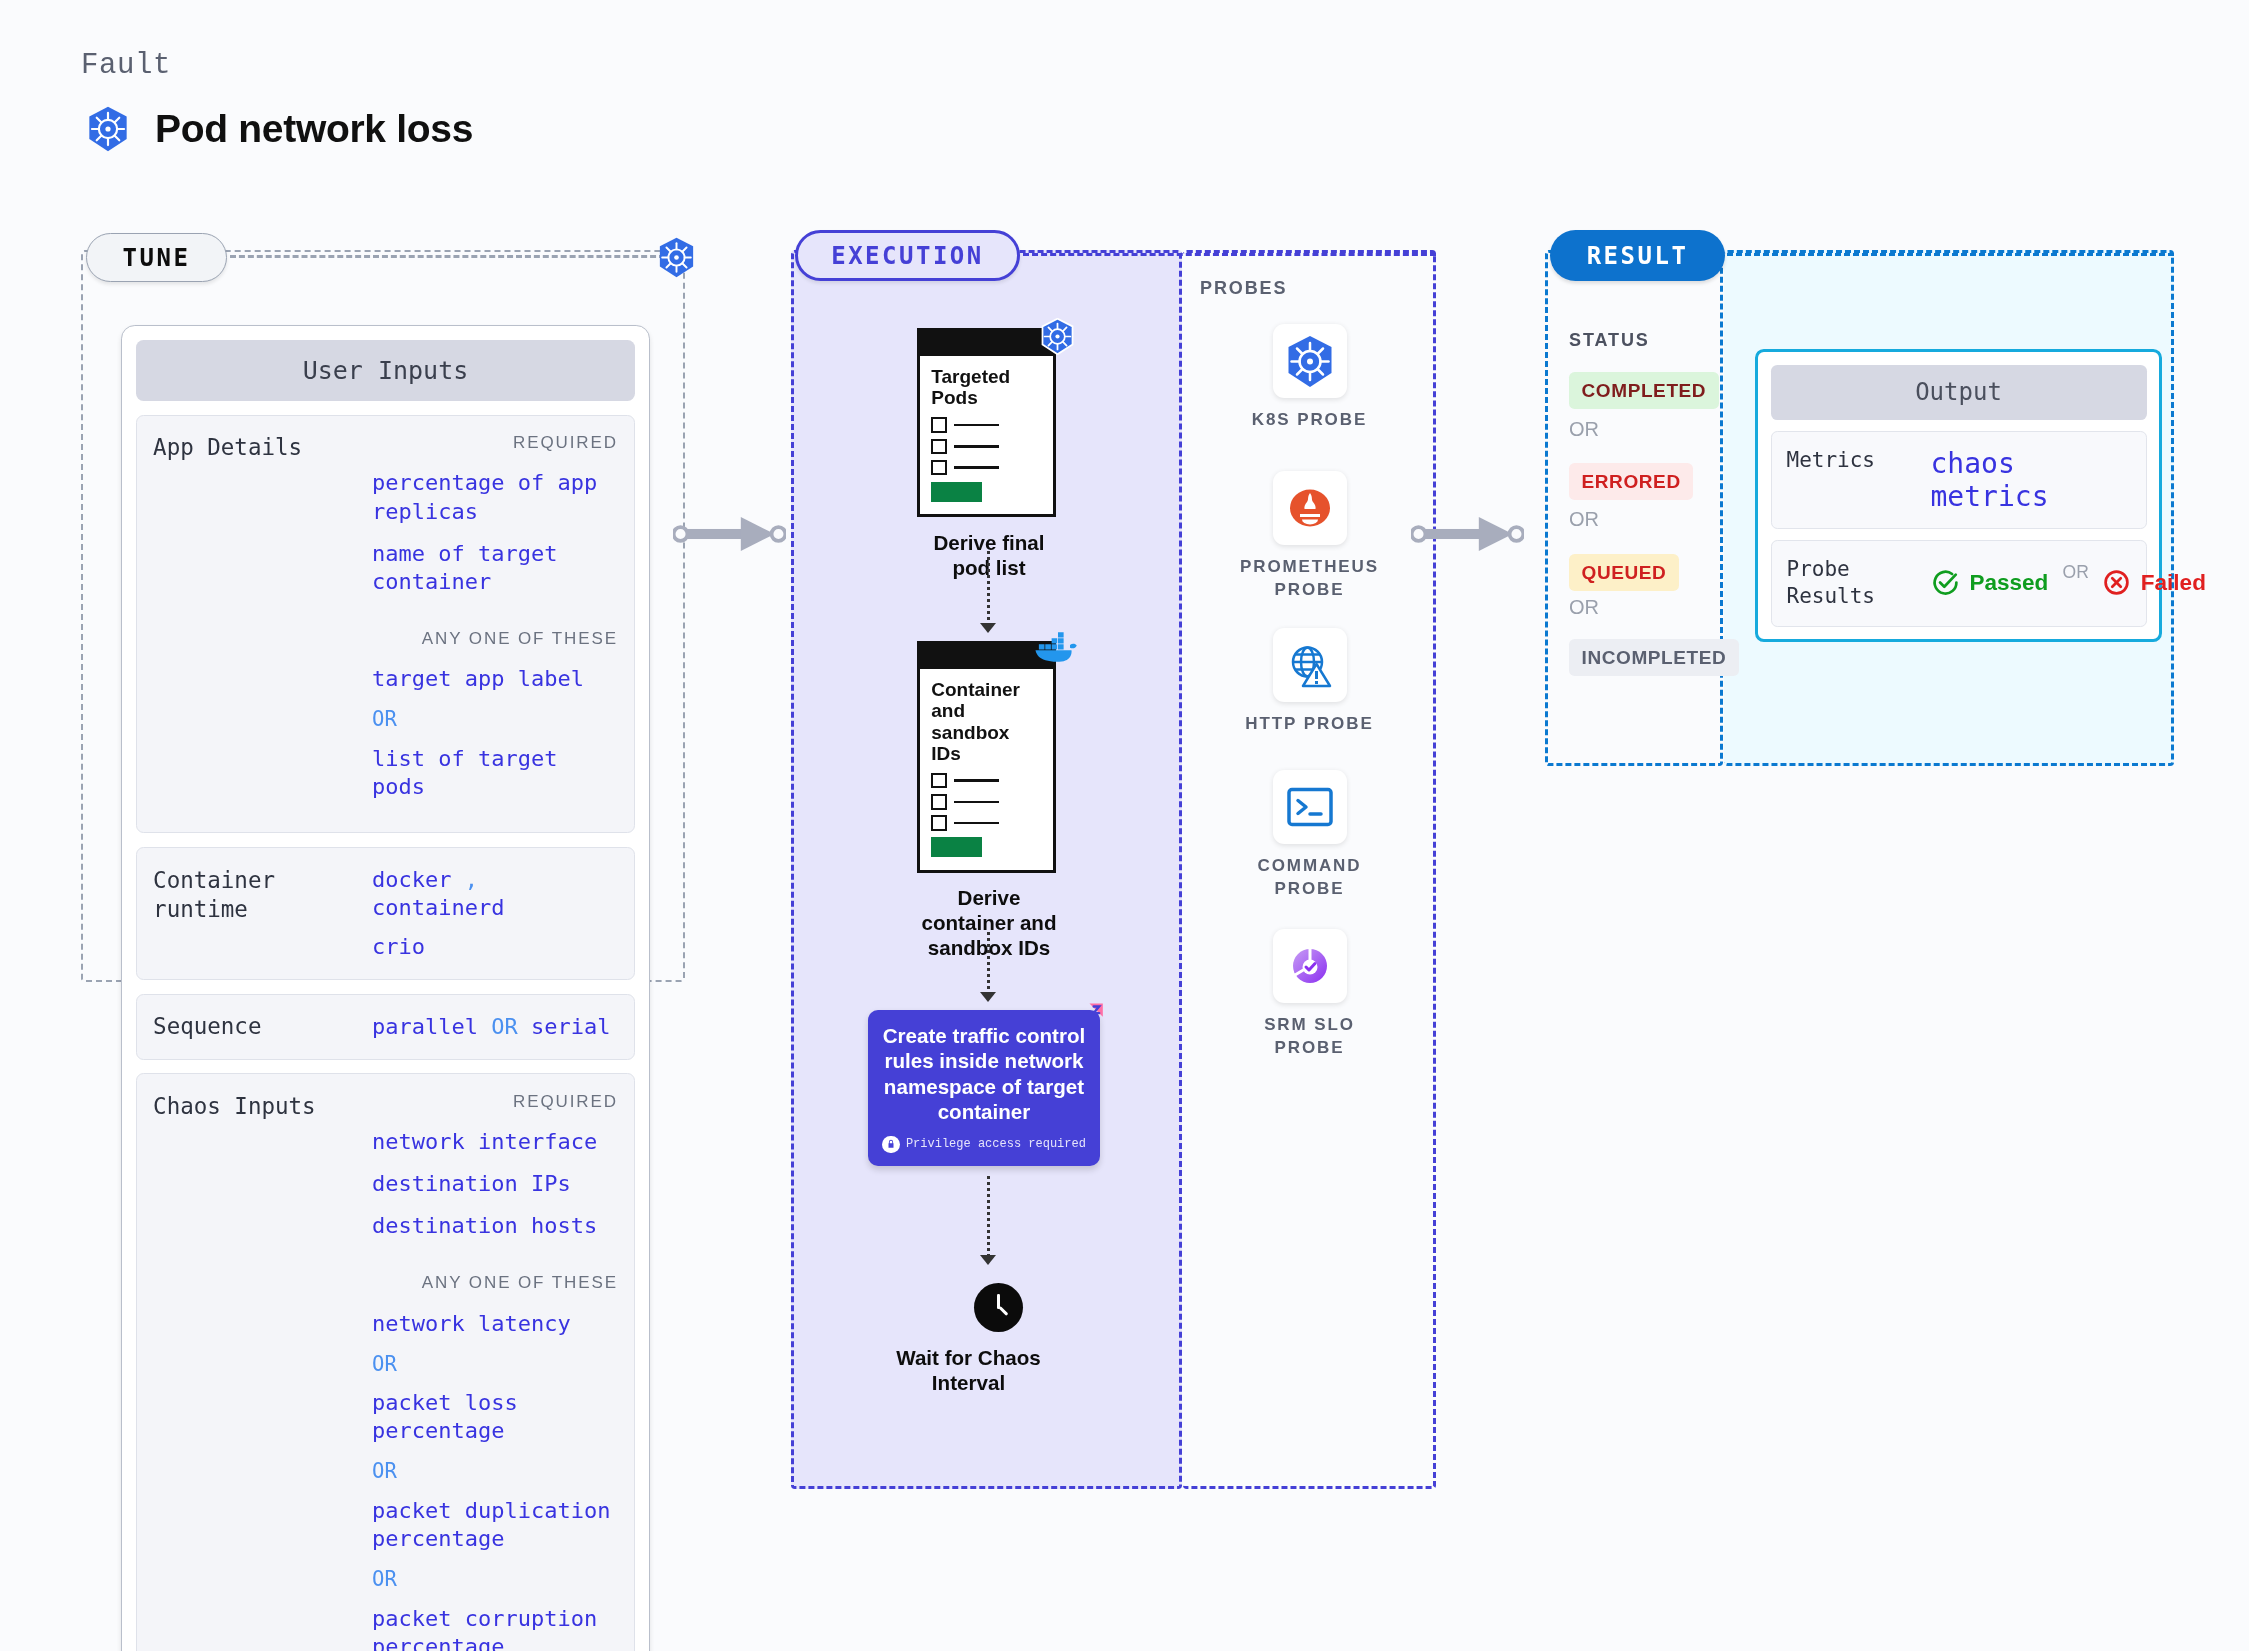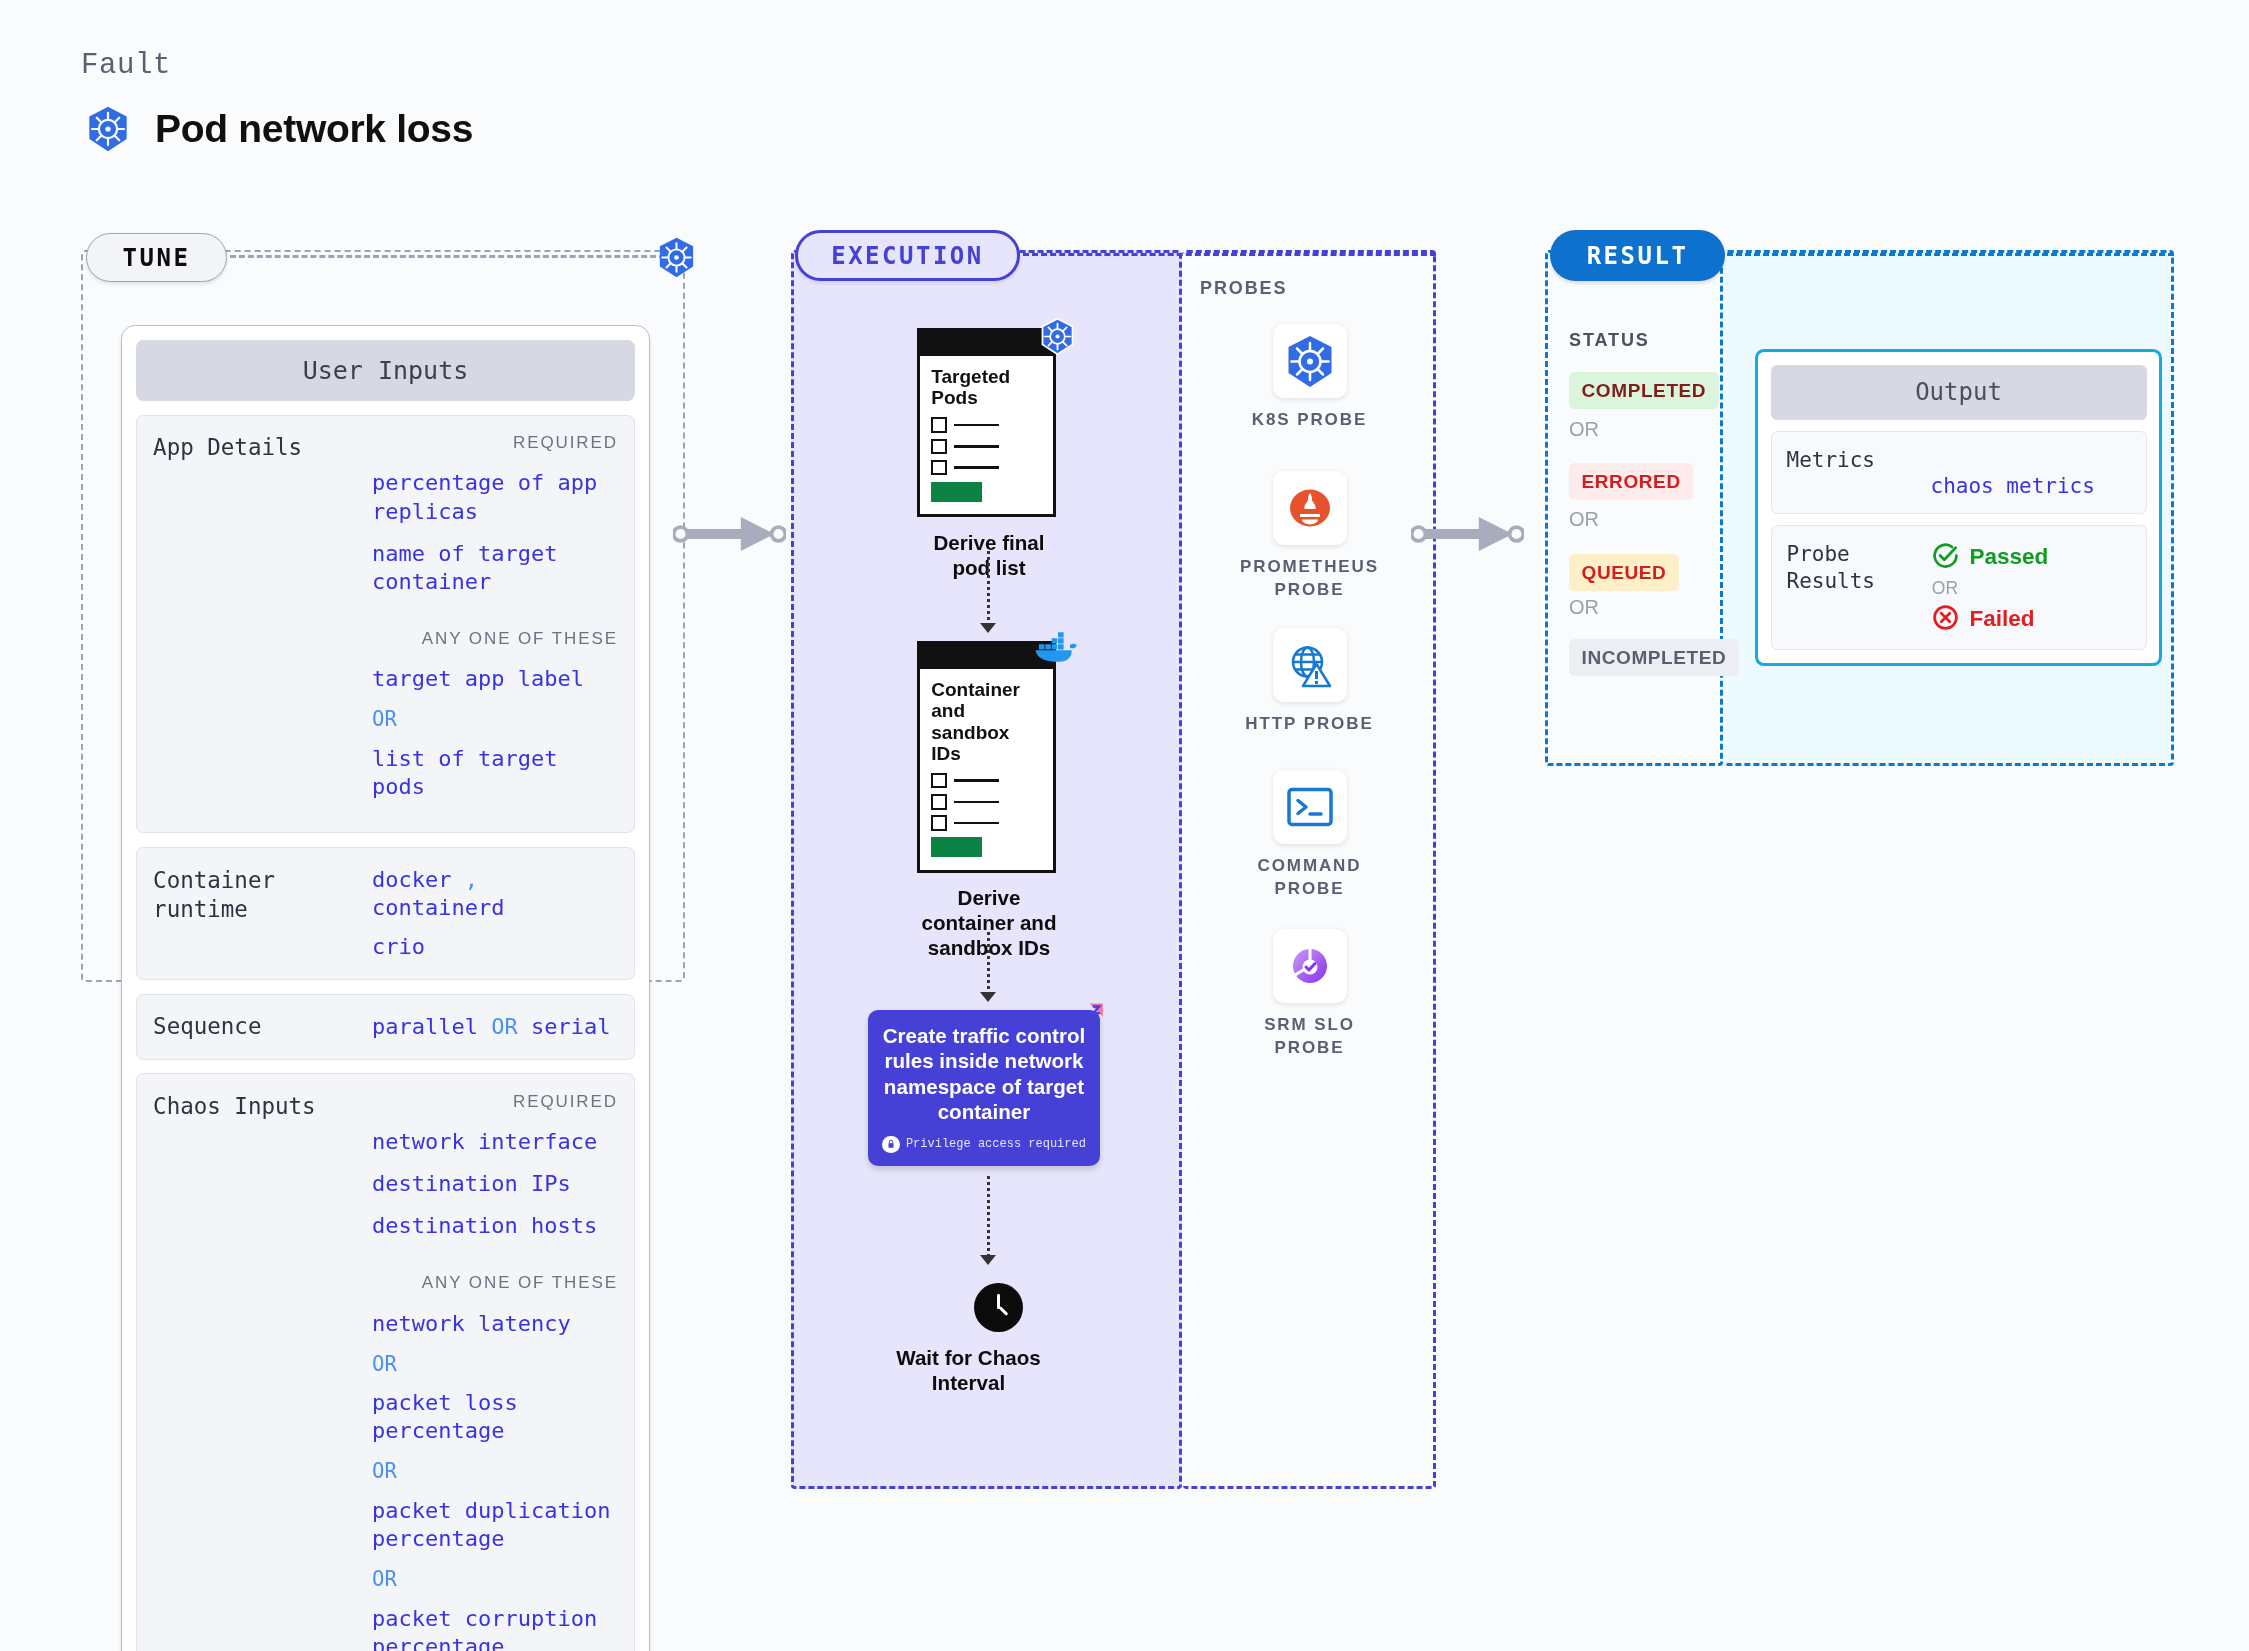--- a/index.html
+++ b/index.html
@@ -279,23 +279,23 @@
     background: #f8f9fc; border: 1.3px solid #e2e5ec; border-radius: 6.3px;
     display:flex; padding: 15px 15px;
   }
   .out-key {
     font-family: "DejaVu Sans Mono", monospace;
     font-size: 21px; color: #2e3340; width: 144px; flex: 0 0 144px;
     line-height: 1.3;
   }
   .out-val {
     font-family: "DejaVu Sans Mono", monospace;
-    font-size: 21px; color: #3833e0; margin-top: 27px;
-  }
-  .probe-res { display:flex; flex-direction:column; gap: 0; }
+    font-size: 28px; color: #3833e0;
+  }
+  .probe-res { display:flex; flex-direction:row; gap: 13px; }
   .res-line { display:flex; align-items:center; gap: 10px; }
   .res-pass { font-size: 22.5px; font-weight: bold; color: #0f9d1f; }
   .res-fail { font-size: 22.5px; font-weight: bold; color: #e02020; }
   .res-or { font-size: 17.5px; color: #9aa0ac; margin: 6.3px 0 3.8px 1.3px; }
 </style>
 </head>
 <body>
 
 <div id="root">
 

